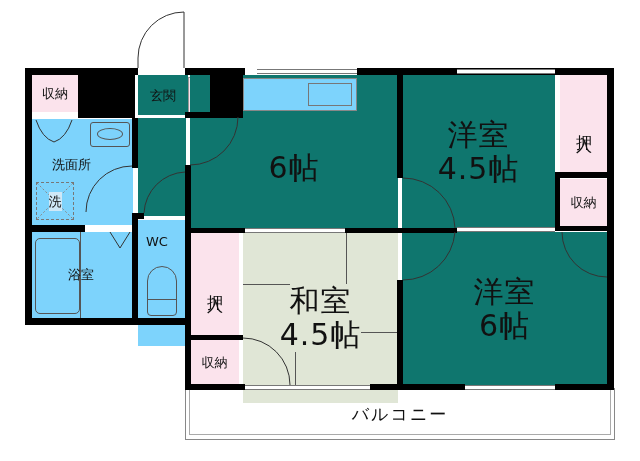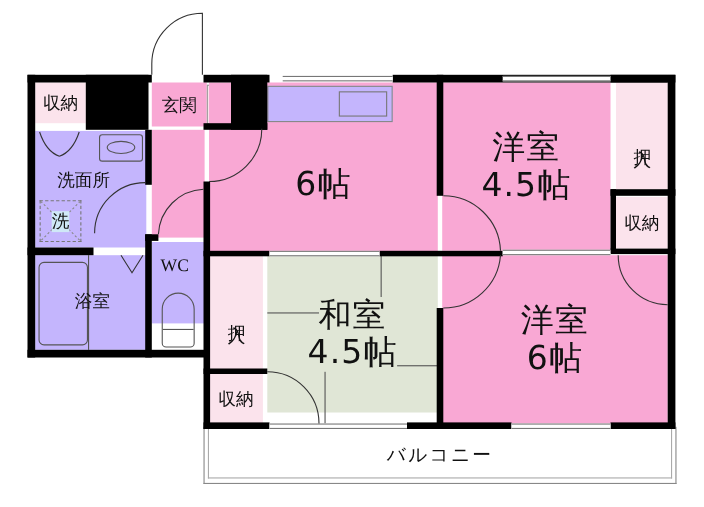--- a/index.html
+++ b/index.html
@@ -1,26 +1,26 @@
 <!DOCTYPE html>
 <html><head>
 <meta charset="utf-8">
 <style>
   html,body{margin:0;padding:0;background:#ffffff;}
   body{width:640px;height:461px;position:relative;overflow:hidden;font-family:"DejaVu Sans","Liberation Sans",sans-serif;}
   .abs{position:absolute;box-sizing:border-box;}
   .wall{background:#000;}
   .room{display:flex;align-items:center;justify-content:center;flex-direction:column;color:#111;text-align:center;}
-  .cream{background:#f9a8d4;}
-  .blue{background:#c4b5fd;font-family:Liberation Serif, serif;}
+  .cream{background:#0f766e;}
+  .blue{background:#7dd3fc;}
   .pink{background:#fbe3ec;}
   .green{background:#e0e6d6;}
   .big{font-size:30px;line-height:34px;letter-spacing:1px;}
   .mid{font-size:17px;line-height:20px;}
-  .small{font-size:16px;line-height:19px;text-align:center;}
+  .small{font-size:13px;line-height:19px;text-align:center;}
   .vert{writing-mode:vertical-rl;font-size:16px;letter-spacing:2px;}
   .window{background:#fff;border-top:1px solid #777;border-bottom:1px solid #777;}
 </style>
 </head>
 <body>
 
 <div class="abs pink room" style="left:32px;top:75px;width:46px;height:37px;">
   <span class="small">収納</span>
 </div>
 
@@ -68,36 +68,36 @@
     <div class="abs" style="left:6px;top:5px;width:26px;height:12px;border:1px solid #555;border-radius:50%;"></div>
   </div>
 </div>
 
 <div class="abs blue room" style="left:32px;top:232px;width:101px;height:86px;">
   <div class="abs" style="left:3px;top:6px;width:45px;height:76px;border:1px solid #555;border-radius:5px;"></div>
   <div class="abs" style="left:48px;top:0;width:1px;height:86px;background:#555;"></div>
   <span class="small" style="position:absolute;left:36px;top:33px;">浴室</span>
 </div>
 
-<div class="abs blue room" style="left:138px;top:220px;width:48px;height:74px;">
+<div class="abs blue room" style="left:138px;top:220px;width:48px;height:126px;">
   <span class="small" style="position:absolute;left:8px;top:12px;">WC</span>
   <div class="abs" style="left:9px;top:46px;width:30px;height:50px;border:1px solid #555;border-radius:15px 15px 4px 4px;">
     <div class="abs" style="left:0;top:32px;width:28px;height:1px;background:#555;"></div>
   </div>
 </div>
 
 <div class="abs pink room" style="left:190px;top:232px;width:49px;height:104px;">
   <span class="vert">押入</span>
 </div>
 
 <div class="abs pink room" style="left:190px;top:340px;width:49px;height:45px;">
   <span class="small">収納</span>
 </div>
 
-<div class="abs green room" style="left:243px;top:232px;width:155px;height:143px;">
+<div class="abs green room" style="left:243px;top:232px;width:155px;height:171px;">
   <div class="abs" style="left:103px;top:0;width:1px;height:52px;background:#555;"></div>
   <div class="abs" style="left:0;top:52px;width:103px;height:1px;background:#555;"></div>
   <div class="abs" style="left:103px;top:100px;width:52px;height:1px;background:#555;"></div>
   <div class="abs" style="left:52px;top:100px;width:1px;height:53px;background:#555;"></div>
   <span class="big" style="position:relative;background:#e0e6d6;">和室</span>
   <span class="big" style="position:relative;background:#e0e6d6;">4.5帖</span>
 </div>
 
 <div class="abs cream room" style="left:402px;top:232px;width:205px;height:153px;">
   <span class="big">洋室</span>

